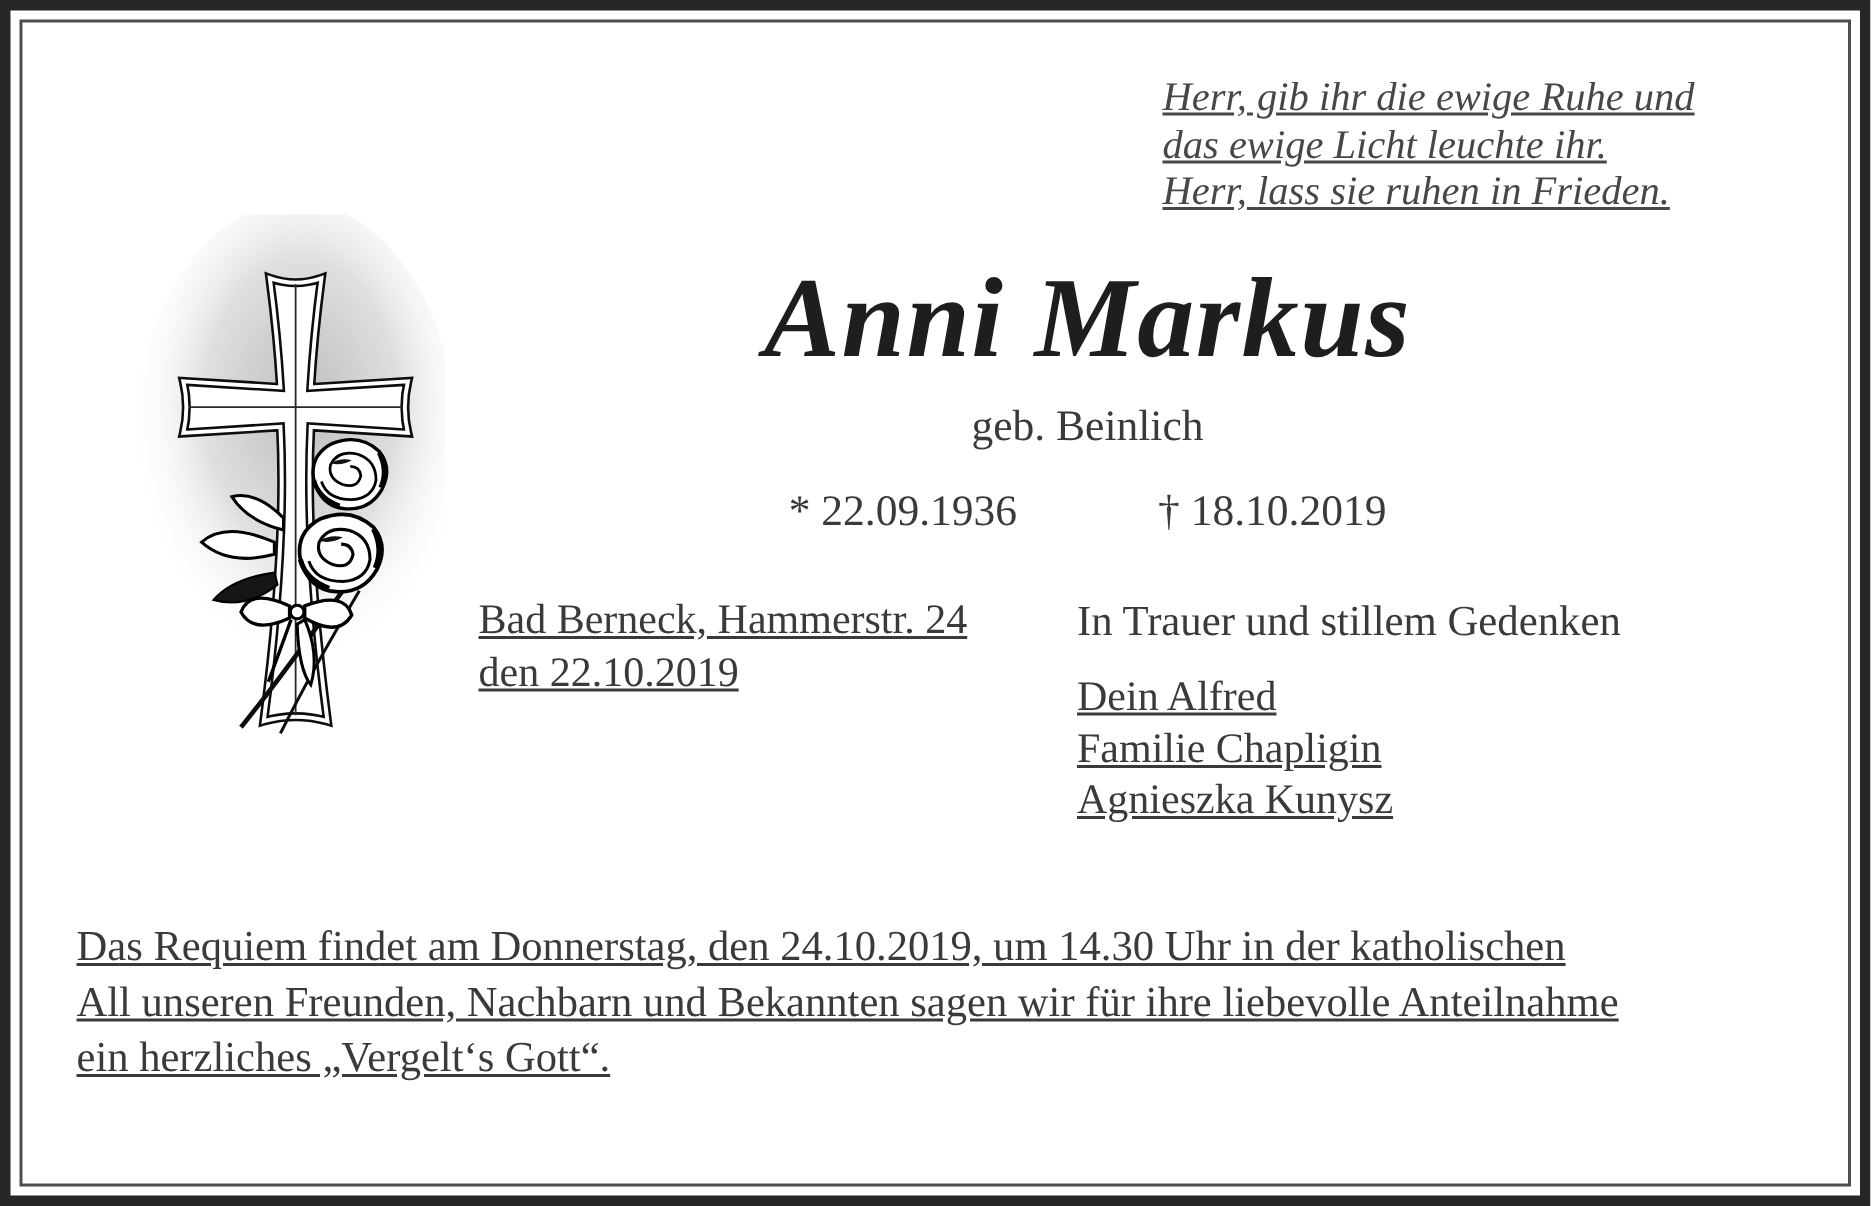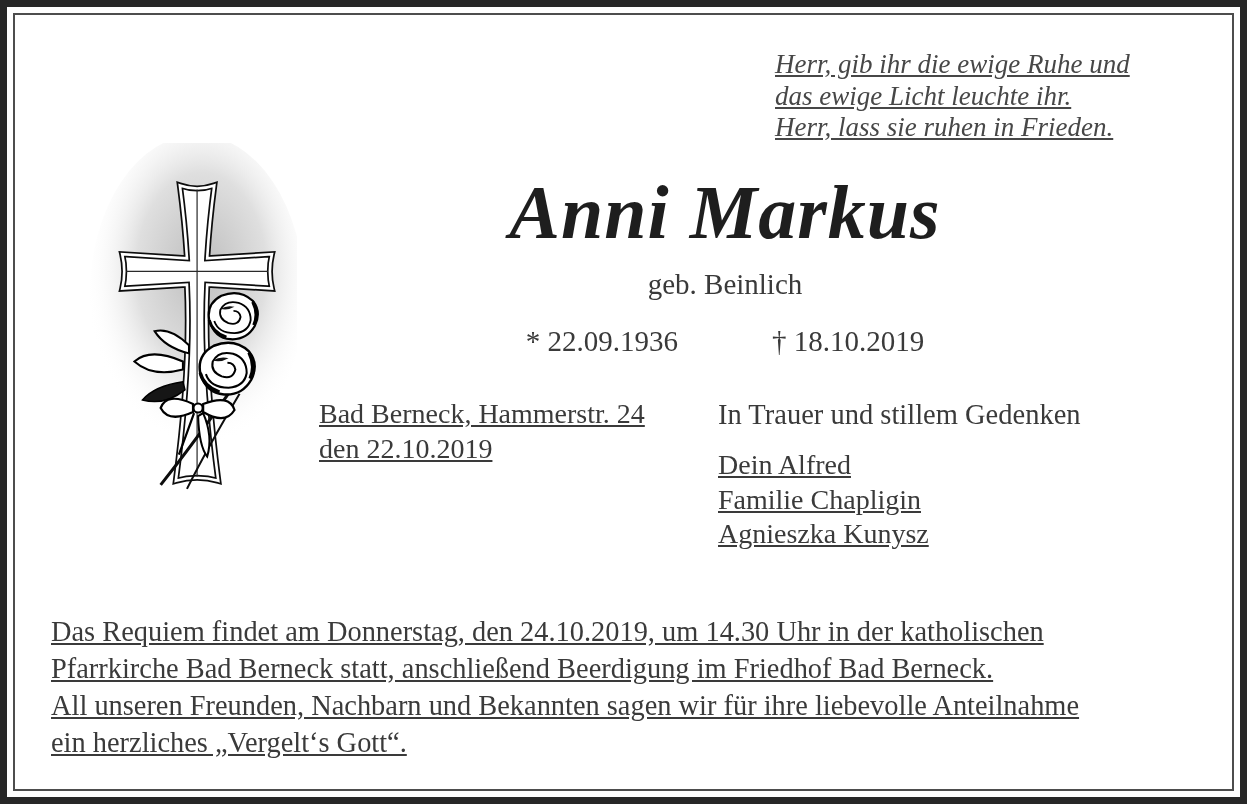--- a/index.html
+++ b/index.html
@@ -147,19 +147,18 @@
       <div class="mourners-heading">In Trauer und stillem Gedenken</div>
       <div class="mourners-names">
         <span class="line">Dein Alfred</span>
         <span class="line">Familie Chapligin</span>
         <span class="line">Agnieszka Kunysz</span>
       </div>
     </div>
 
     <div class="announcement">
       <span class="line">Das Requiem findet am Donnerstag, den 24.10.2019, um 14.30 Uhr in der katholischen</span>
-      <span class="line">Pfarrkirche Bad Berneck statt, anschließend Beerdigung im Friedhof Bad Berneck.</span>
       <span class="line">All unseren Freunden, Nachbarn und Bekannten sagen wir für ihre liebevolle Anteilnahme</span>
       <span class="line">ein herzliches „Vergelt‘s Gott“.</span>
     </div>
 
   </div>
 </div>
 
 </body></html>

